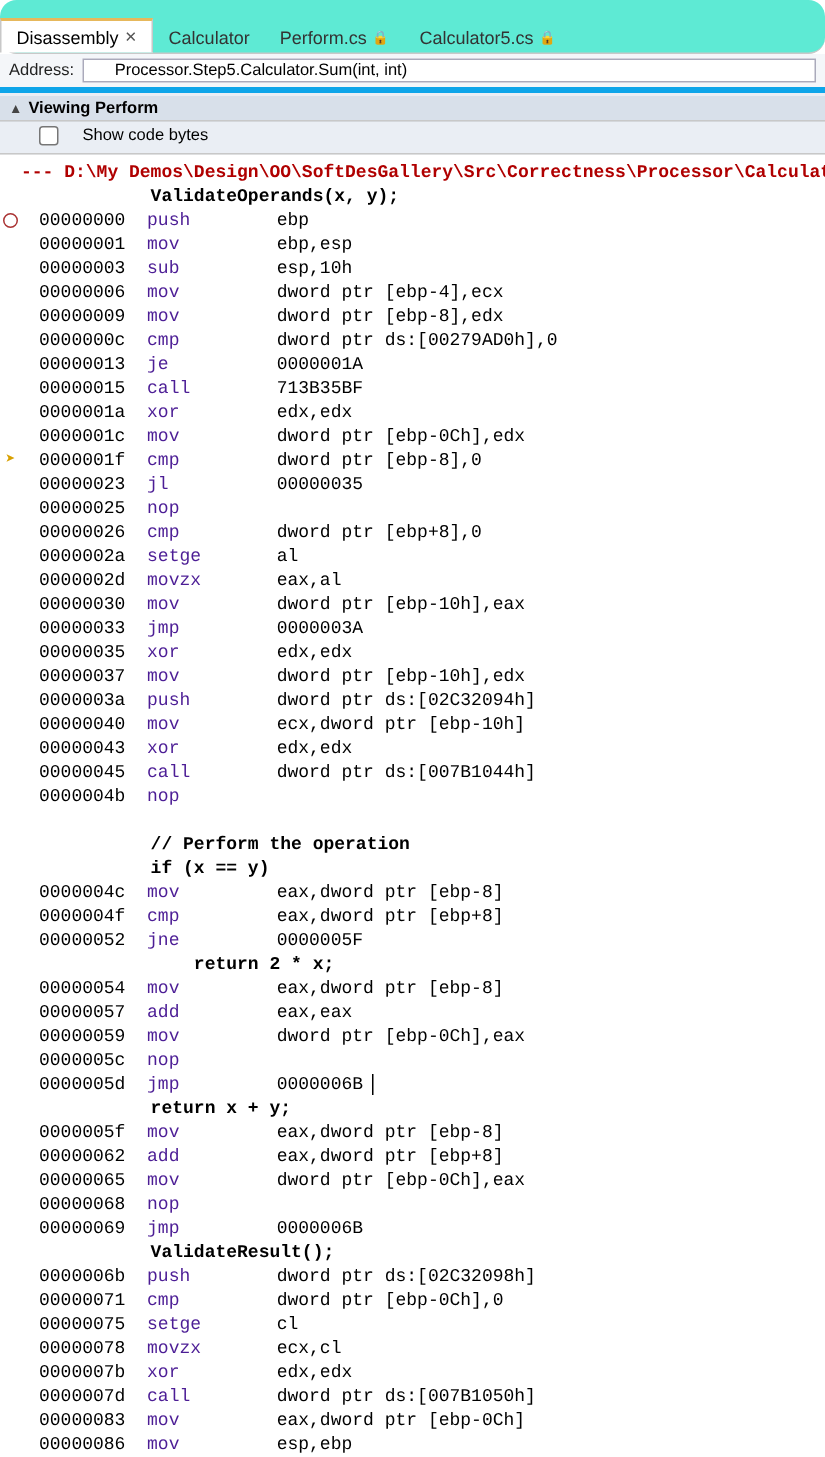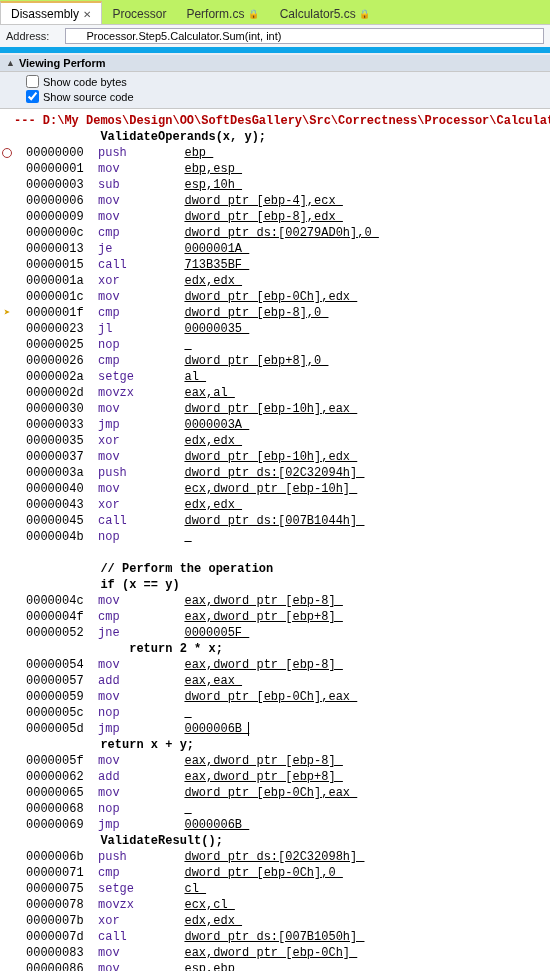--- a/index.html
+++ b/index.html
@@ -6,24 +6,25 @@
   body {
     font-family: "Segoe UI", Tahoma, sans-serif;
     font-size: 12px;
     background: #fff;
     width: 550px;
     height: 971px;
     overflow: hidden;
   }
   .tabs {
     display: flex;
-    background: #bef264;
+    background: #5eead4;
     border-bottom: 1px solid #c8c8c8;
-    height: 25px;
+    height: 36px;
     align-items: flex-end;
+    border-radius: 11px;
   }
   .tab {
     padding: 4px 10px 3px 10px;
     display: flex;
     align-items: center;
     gap: 4px;
     cursor: pointer;
     font-size: 12px;
     color: #333;
     border-top: 1px solid transparent;
@@ -40,22 +41,22 @@
     color: #555;
   }
   .tab .lock {
     font-size: 9px;
     color: #777;
   }
   .address-bar {
     display: flex;
     align-items: center;
     padding: 3px 6px;
-    gap: 16px;
-    border-bottom: 6px solid #0ea5e9;
+    gap: 6px;
+    border-bottom: 4px solid #0ea5e9;
     background: #f4f6f9;
   }
   .address-bar label {
     font-size: 11px;
     color: #222;
   }
   .address-bar input {
     flex: 1;
     font-size: 11px;
     padding: 1px 20px;
@@ -80,22 +81,21 @@
   }
   .vo-header .chev {
     font-size: 9px;
     color: #444;
   }
   .vo-body {
     padding: 2px 0 0 26px;
   }
   .vo-item {
     display: flex;
-    align-items: center;
-    gap: 4px;
+    gap: 16px;
     font-size: 11px;
     padding: 1px 0;
   }
   .vo-item input[type=checkbox] {
     width: 13px;
     height: 13px;
   }
   .code-area {
     font-family: Consolas, "Courier New", monospace;
     font-size: 12px;
@@ -125,33 +125,33 @@
     background: #fff;
   }
   .arrow {
     color: #d8a000;
     font-size: 11px;
   }
   .src-path { color: #b00000; font-weight: bold; }
   .src-line { font-weight: bold; color: #000; }
   .addr { color: #000; margin-left: 12px; }
   .mnem { color: #4c1d95; }
-  .oper { color: #000; text-decoration: underline; }
+  .oper { color: #000; }
   .cursor { border-left: 1px solid #000; margin-left:-1px; display:inline-block; height:14px; vertical-align:middle;}
 </style>
 </head>
 <body>
 
 <div class="tabs" id="tabs">
     <div class="tab active">
       <span>Disassembly</span>
       <span class="close">✕</span>
     </div>
     <div class="tab">
-      <span>Processor</span>
+      <span>Calculator</span>
     </div>
     <div class="tab">
       <span>Perform.cs</span>
       <span class="lock">🔒</span>
     </div>
     <div class="tab">
       <span>Calculator5.cs</span>
       <span class="lock">🔒</span>
     </div>
   </div>
@@ -164,20 +164,16 @@
 <div class="view-options">
   <div class="vo-header">
     <span class="chev">▲</span>
     <span>Viewing Perform</span>
   </div>
   <div class="vo-body" id="vo-body">
       <div class="vo-item">
         <input type="checkbox" style="">
         <span>Show code bytes</span>
       </div>
-      <div class="vo-item">
-        <input type="checkbox" checked="" style="">
-        <span>Show source code</span>
-      </div>
     </div>
 </div>
 
 <div class="code-area" id="code"><div class="code-line"><span class="gutter"></span><span class="src-path">--- D:\My Demos\Design\OO\SoftDesGallery\Src\Correctness\Processor\Calculator5.cs</span></div><div class="code-line"><span class="gutter"></span><span class="src-line">            ValidateOperands(x, y);</span></div><div class="code-line"><span class="gutter"><span class="bp"></span></span><span class="addr">00000000  </span><span class="mnem">push        </span><span class="oper">ebp </span></div><div class="code-line"><span class="gutter"></span><span class="addr">00000001  </span><span class="mnem">mov         </span><span class="oper">ebp,esp </span></div><div class="code-line"><span class="gutter"></span><span class="addr">00000003  </span><span class="mnem">sub         </span><span class="oper">esp,10h </span></div><div class="code-line"><span class="gutter"></span><span class="addr">00000006  </span><span class="mnem">mov         </span><span class="oper">dword ptr [ebp-4],ecx </span></div><div class="code-line"><span class="gutter"></span><span class="addr">00000009  </span><span class="mnem">mov         </span><span class="oper">dword ptr [ebp-8],edx </span></div><div class="code-line"><span class="gutter"></span><span class="addr">0000000c  </span><span class="mnem">cmp         </span><span class="oper">dword ptr ds:[00279AD0h],0 </span></div><div class="code-line"><span class="gutter"></span><span class="addr">00000013  </span><span class="mnem">je          </span><span class="oper">0000001A </span></div><div class="code-line"><span class="gutter"></span><span class="addr">00000015  </span><span class="mnem">call        </span><span class="oper">713B35BF </span></div><div class="code-line"><span class="gutter"></span><span class="addr">0000001a  </span><span class="mnem">xor         </span><span class="oper">edx,edx </span></div><div class="code-line"><span class="gutter"></span><span class="addr">0000001c  </span><span class="mnem">mov         </span><span class="oper">dword ptr [ebp-0Ch],edx </span></div><div class="code-line"><span class="gutter"><span class="arrow">➤</span></span><span class="addr">0000001f  </span><span class="mnem">cmp         </span><span class="oper">dword ptr [ebp-8],0 </span></div><div class="code-line"><span class="gutter"></span><span class="addr">00000023  </span><span class="mnem">jl          </span><span class="oper">00000035 </span></div><div class="code-line"><span class="gutter"></span><span class="addr">00000025  </span><span class="mnem">nop         </span><span class="oper"> </span></div><div class="code-line"><span class="gutter"></span><span class="addr">00000026  </span><span class="mnem">cmp         </span><span class="oper">dword ptr [ebp+8],0 </span></div><div class="code-line"><span class="gutter"></span><span class="addr">0000002a  </span><span class="mnem">setge       </span><span class="oper">al </span></div><div class="code-line"><span class="gutter"></span><span class="addr">0000002d  </span><span class="mnem">movzx       </span><span class="oper">eax,al </span></div><div class="code-line"><span class="gutter"></span><span class="addr">00000030  </span><span class="mnem">mov         </span><span class="oper">dword ptr [ebp-10h],eax </span></div><div class="code-line"><span class="gutter"></span><span class="addr">00000033  </span><span class="mnem">jmp         </span><span class="oper">0000003A </span></div><div class="code-line"><span class="gutter"></span><span class="addr">00000035  </span><span class="mnem">xor         </span><span class="oper">edx,edx </span></div><div class="code-line"><span class="gutter"></span><span class="addr">00000037  </span><span class="mnem">mov         </span><span class="oper">dword ptr [ebp-10h],edx </span></div><div class="code-line"><span class="gutter"></span><span class="addr">0000003a  </span><span class="mnem">push        </span><span class="oper">dword ptr ds:[02C32094h] </span></div><div class="code-line"><span class="gutter"></span><span class="addr">00000040  </span><span class="mnem">mov         </span><span class="oper">ecx,dword ptr [ebp-10h] </span></div><div class="code-line"><span class="gutter"></span><span class="addr">00000043  </span><span class="mnem">xor         </span><span class="oper">edx,edx </span></div><div class="code-line"><span class="gutter"></span><span class="addr">00000045  </span><span class="mnem">call        </span><span class="oper">dword ptr ds:[007B1044h] </span></div><div class="code-line"><span class="gutter"></span><span class="addr">0000004b  </span><span class="mnem">nop         </span><span class="oper"> </span></div><div class="code-line"><span class="gutter"></span></div><div class="code-line"><span class="gutter"></span><span class="src-line">            // Perform the operation</span></div><div class="code-line"><span class="gutter"></span><span class="src-line">            if (x == y)</span></div><div class="code-line"><span class="gutter"></span><span class="addr">0000004c  </span><span class="mnem">mov         </span><span class="oper">eax,dword ptr [ebp-8] </span></div><div class="code-line"><span class="gutter"></span><span class="addr">0000004f  </span><span class="mnem">cmp         </span><span class="oper">eax,dword ptr [ebp+8] </span></div><div class="code-line"><span class="gutter"></span><span class="addr">00000052  </span><span class="mnem">jne         </span><span class="oper">0000005F </span></div><div class="code-line"><span class="gutter"></span><span class="src-line">                return 2 * x;</span></div><div class="code-line"><span class="gutter"></span><span class="addr">00000054  </span><span class="mnem">mov         </span><span class="oper">eax,dword ptr [ebp-8] </span></div><div class="code-line"><span class="gutter"></span><span class="addr">00000057  </span><span class="mnem">add         </span><span class="oper">eax,eax </span></div><div class="code-line"><span class="gutter"></span><span class="addr">00000059  </span><span class="mnem">mov         </span><span class="oper">dword ptr [ebp-0Ch],eax </span></div><div class="code-line"><span class="gutter"></span><span class="addr">0000005c  </span><span class="mnem">nop         </span><span class="oper"> </span></div><div class="code-line"><span class="gutter"></span><span class="addr">0000005d  </span><span class="mnem">jmp         </span><span class="oper">0000006B </span><span class="cursor"></span></div><div class="code-line"><span class="gutter"></span><span class="src-line">            return x + y;</span></div><div class="code-line"><span class="gutter"></span><span class="addr">0000005f  </span><span class="mnem">mov         </span><span class="oper">eax,dword ptr [ebp-8] </span></div><div class="code-line"><span class="gutter"></span><span class="addr">00000062  </span><span class="mnem">add         </span><span class="oper">eax,dword ptr [ebp+8] </span></div><div class="code-line"><span class="gutter"></span><span class="addr">00000065  </span><span class="mnem">mov         </span><span class="oper">dword ptr [ebp-0Ch],eax </span></div><div class="code-line"><span class="gutter"></span><span class="addr">00000068  </span><span class="mnem">nop         </span><span class="oper"> </span></div><div class="code-line"><span class="gutter"></span><span class="addr">00000069  </span><span class="mnem">jmp         </span><span class="oper">0000006B </span></div><div class="code-line"><span class="gutter"></span><span class="src-line">            ValidateResult();</span></div><div class="code-line"><span class="gutter"></span><span class="addr">0000006b  </span><span class="mnem">push        </span><span class="oper">dword ptr ds:[02C32098h] </span></div><div class="code-line"><span class="gutter"></span><span class="addr">00000071  </span><span class="mnem">cmp         </span><span class="oper">dword ptr [ebp-0Ch],0 </span></div><div class="code-line"><span class="gutter"></span><span class="addr">00000075  </span><span class="mnem">setge       </span><span class="oper">cl </span></div><div class="code-line"><span class="gutter"></span><span class="addr">00000078  </span><span class="mnem">movzx       </span><span class="oper">ecx,cl </span></div><div class="code-line"><span class="gutter"></span><span class="addr">0000007b  </span><span class="mnem">xor         </span><span class="oper">edx,edx </span></div><div class="code-line"><span class="gutter"></span><span class="addr">0000007d  </span><span class="mnem">call        </span><span class="oper">dword ptr ds:[007B1050h] </span></div><div class="code-line"><span class="gutter"></span><span class="addr">00000083  </span><span class="mnem">mov         </span><span class="oper">eax,dword ptr [ebp-0Ch] </span></div><div class="code-line"><span class="gutter"></span><span class="addr">00000086  </span><span class="mnem">mov         </span><span class="oper">esp,ebp </span></div></div>
 
 </body></html>

